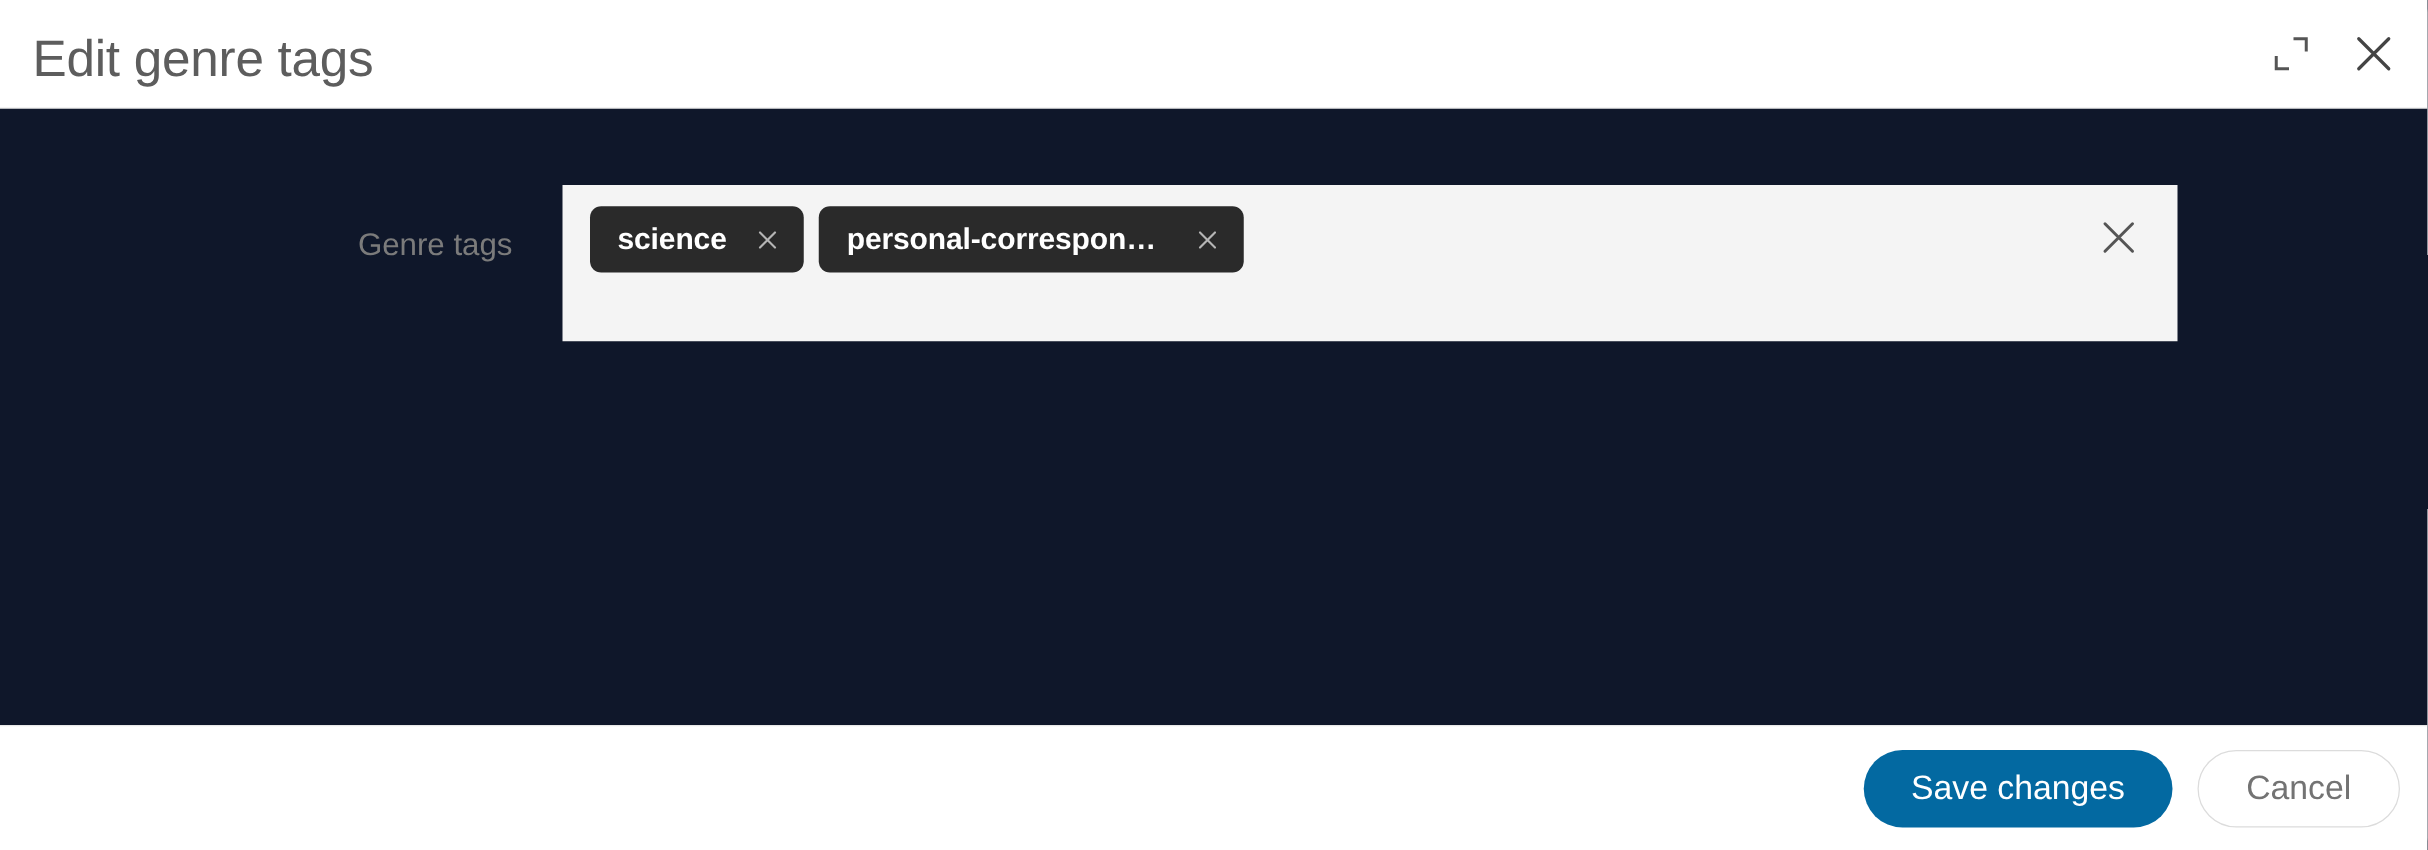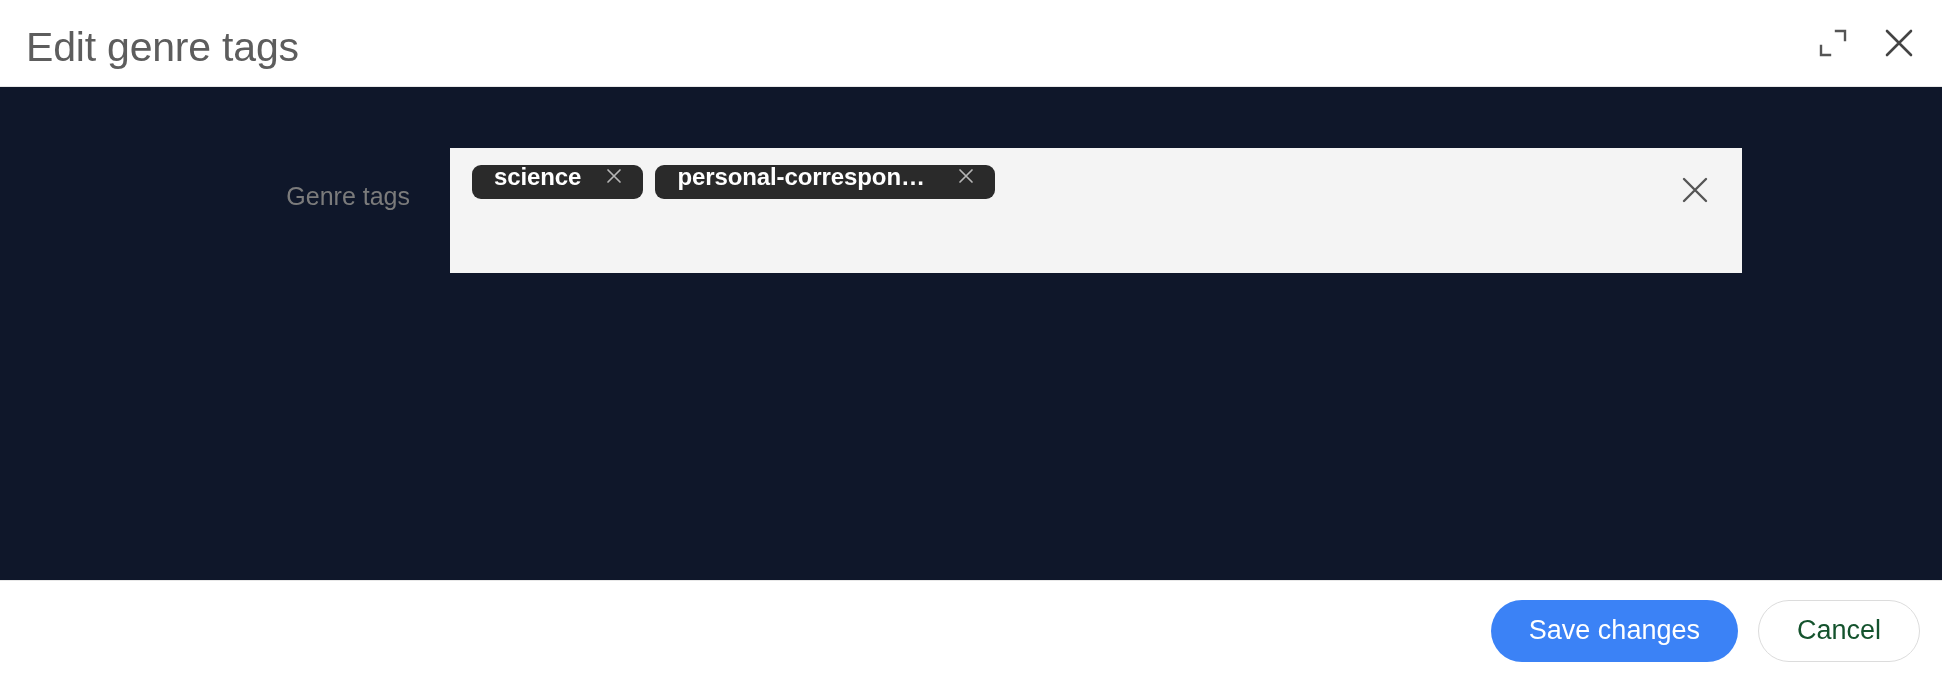--- a/index.html
+++ b/index.html
@@ -109,23 +109,24 @@
     cursor: text;
   }
   .tag-chips {
     display: flex;
     flex-wrap: wrap;
     gap: 12px;
     max-width: 1130px;
   }
   .chip {
     display: inline-flex;
+    align-items: center;
     background: #2a2a2a;
     border-radius: 9px;
-    height: 34px;
+    height: 53px;
     padding: 0 18px 0 22px;
     box-sizing: border-box;
     max-width: 340px;
     cursor: default;
   }
   .chip-label {
     color: #ffffff;
     font-size: 24px;
     font-weight: 700;
     line-height: 1;
@@ -179,28 +180,28 @@
     height: 62px;
     padding: 0 38px;
     cursor: pointer;
     box-sizing: border-box;
     display: inline-flex;
     align-items: center;
     justify-content: center;
     white-space: nowrap;
   }
   .btn-primary {
-    background: #3b82f6;
+    background: #0369a1;
     color: #ffffff;
     border: none;
     min-width: 244px;
   }
   .btn-secondary {
     background: #ffffff;
-    color: #14532d;
+    color: #737373;
     border: 1px solid #dcdcdc;
     min-width: 158px;
   }
 </style>
 </head>
 <body>
 
 <div class="modal">
 
   <div class="modal-header">

